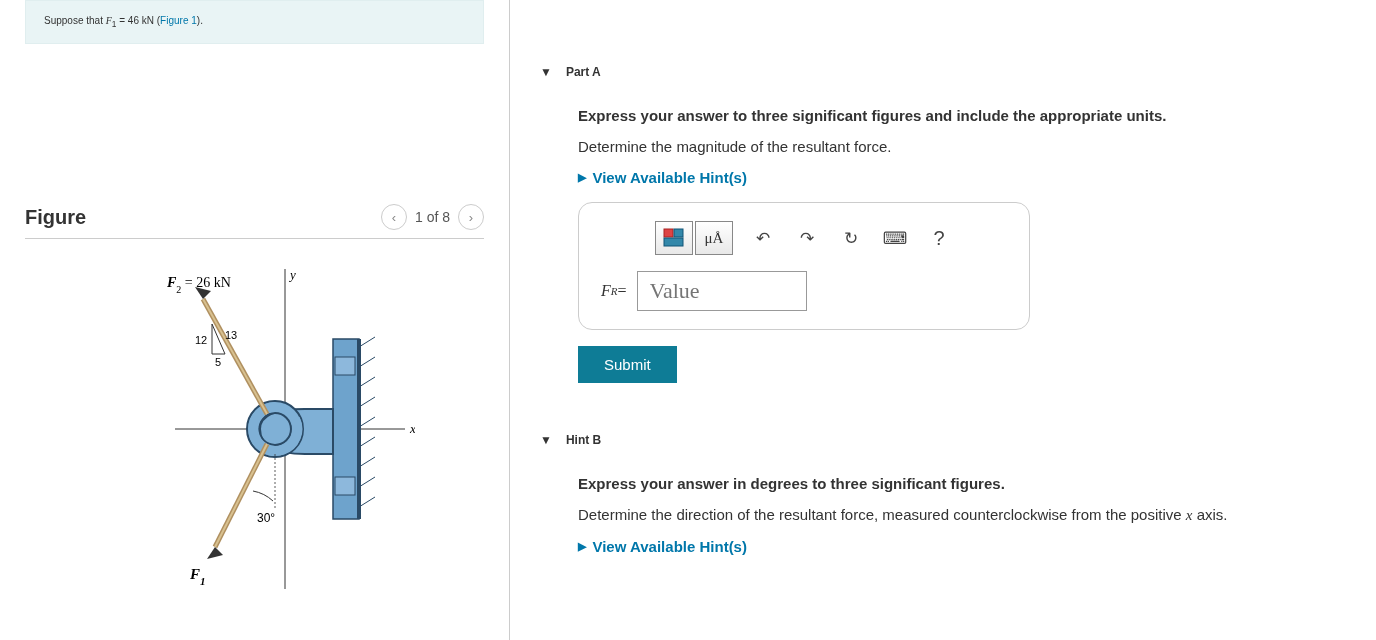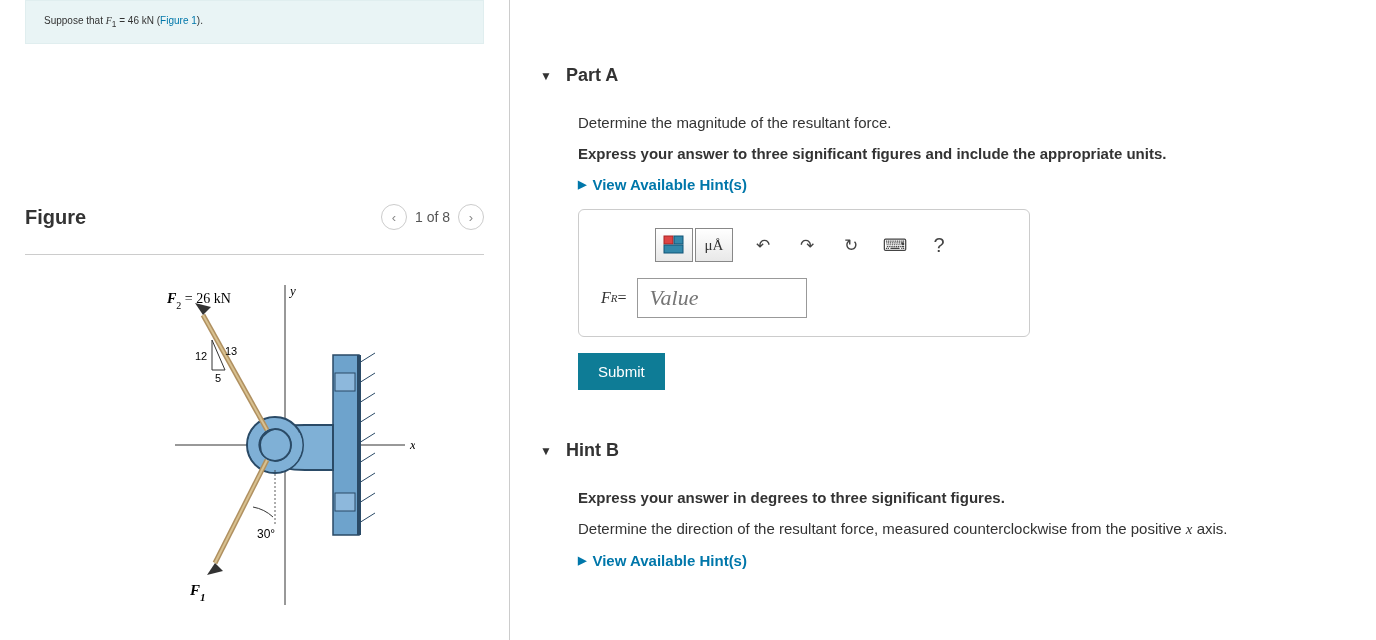--- a/index.html
+++ b/index.html
@@ -30,21 +30,21 @@
       color: #333;
     }
     .instruction-box .italic-var { font-family: 'Times New Roman', serif; font-style: italic; }
     .link-text { color: #0077aa; }
     .figure-section { margin-top: 160px; }
     .figure-header {
       display: flex;
       justify-content: space-between;
       align-items: center;
       border-bottom: 1px solid #ccc;
-      padding-bottom: 24px;
+      padding-bottom: 8px;
     }
     .figure-title { font-size: 20px; font-weight: bold; color: #333; }
     .figure-nav { display: flex; align-items: center; gap: 8px; color: #555; }
     .nav-btn {
       width: 26px; height: 26px; border-radius: 50%;
       border: 1px solid #ccc; background: #fff;
       display: flex; align-items: center; justify-content: center;
       color: #888; font-size: 13px; cursor: pointer;
     }
     .figure-image {
@@ -53,33 +53,33 @@
       justify-content: center;
     }
     .part-block { margin-top: 65px; }
     .part-header {
       display: flex;
       align-items: center;
       gap: 14px;
       cursor: pointer;
     }
     .part-header .tri { font-size: 12px; color: #333; }
-    .part-header .title { font-size: 18px; font-weight: bold; color: #333; }
+    .part-header .title { font-size: 12px; font-weight: bold; color: #333; }
     .part-body { margin-left: 38px; margin-top: 28px; }
     .body-text { font-size: 15px; color: #333; margin-bottom: 14px; }
     .bold-text { font-weight: bold; }
     .hint-link {
       color: #0077aa; font-weight: bold; font-size: 15px;
       display: flex; align-items: center; gap: 6px;
       margin-bottom: 16px; cursor: pointer;
     }
     .hint-link .tri { font-size: 11px; }
     .answer-box {
       border: 1px solid #ccc;
-      border-radius: 6px;
+      border-radius: 14px;
       padding: 18px 22px;
       width: 452px;
     }
     .toolbar {
       display: flex;
       align-items: center;
       justify-content: center;
       gap: 16px;
       margin-bottom: 16px;
     }
@@ -94,33 +94,32 @@
       width: 28px; height: 28px; border: none; background: none;
       display: flex; align-items: center; justify-content: center;
       font-size: 17px; cursor: pointer; color: #444;
     }
     .input-row { display: flex; align-items: stretch; gap: 10px; }
     .label-fr { font-family: 'Times New Roman', serif; font-style: italic; font-size: 16px; display: flex; align-items: center; }
     .label-fr sub { font-size: 11px; }
     .value-input, .units-input {
       border: 1px solid #999;
       font-family: 'Times New Roman', serif;
-      font-style: italic;
       font-size: 22px;
       color: #999;
       padding: 6px 12px;
       background: #fff;
     }
     .value-input { width: 170px; }
     .units-input { width: 170px; }
     .submit-btn {
       background: #0e7c96;
       color: #fff;
       border: none;
-      padding: 10px 20px;
+      padding: 10px 26px;
       font-size: 15px;
       margin-top: 16px;
       cursor: pointer;
     }
     .part-b { margin-top: 50px; }
     .italic-var2 { font-family: 'Times New Roman', serif; font-style: italic; }
   </style>
 </head>
 <body>
 
@@ -193,22 +192,22 @@
 </div>
 
 <div class="right-panel">
 
   <div class="part-block">
     <div class="part-header">
       <span class="tri">▼</span>
       <span class="title">Part A</span>
     </div>
     <div class="part-body">
+      <div class="body-text bold-text">Express your answer to three significant figures and include the appropriate units.</div>
       <div class="body-text">Determine the magnitude of the resultant force.</div>
-      <div class="body-text bold-text">Express your answer to three significant figures and include the appropriate units.</div>
       <div class="hint-link">
         <span class="tri">▶</span>
         <span>View Available Hint(s)</span>
       </div>
 
       <div class="answer-box">
         <div class="toolbar">
           <div class="tool-group">
             <button class="tool-btn">
               <svg width="22" height="20" viewBox="0 0 22 20">

